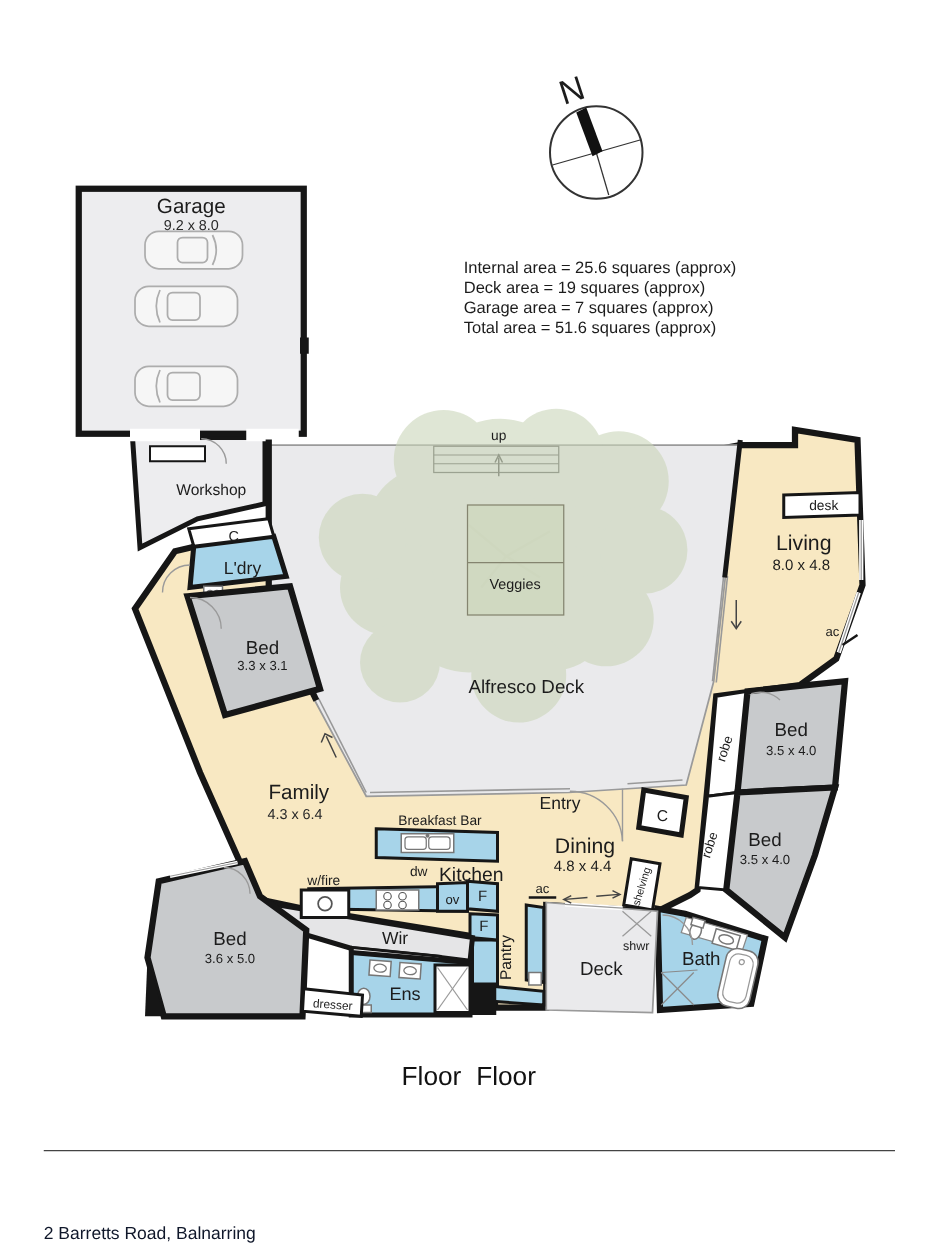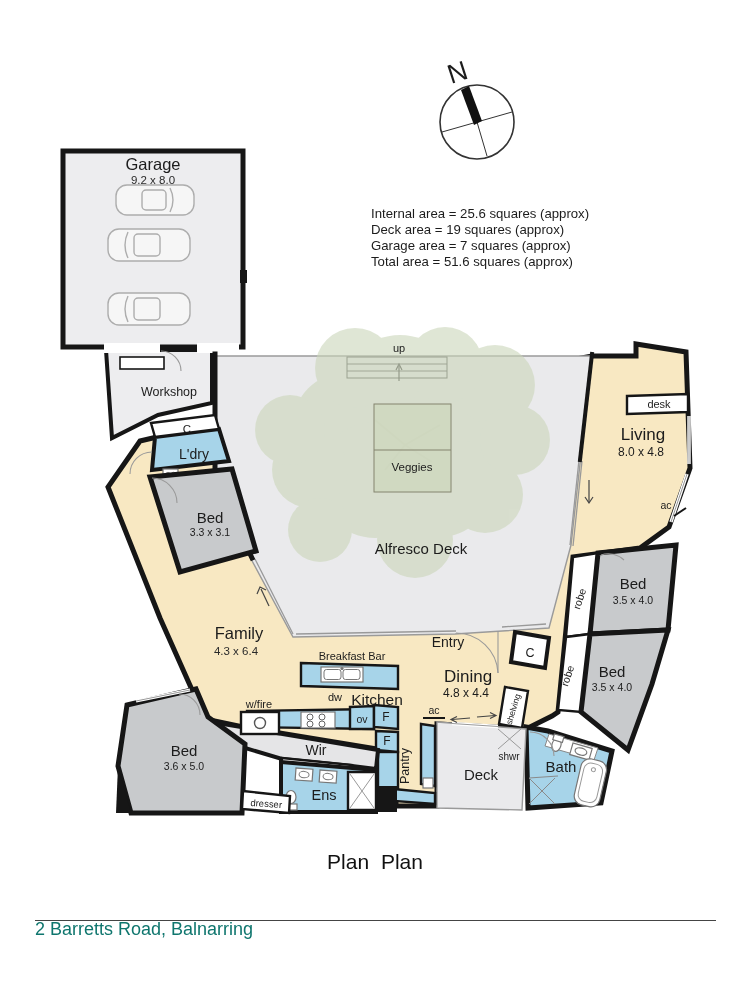--- a/index.html
+++ b/index.html
@@ -21,21 +21,21 @@
   .wall{stroke:#161616;stroke-width:5;stroke-linejoin:miter;}
   .wall4{stroke:#161616;stroke-width:4;stroke-linejoin:miter;}
   .wall2{stroke:#161616;stroke-width:2.4;stroke-linejoin:miter;}
   .thin{stroke:#999;stroke-width:1.3;fill:none;}
   .fixture{stroke:#777;stroke-width:1.2;fill:#fff;}
   .arc{stroke:#9a9a9a;stroke-width:1.1;fill:none;}
   .arrow{stroke:#444;stroke-width:1.2;fill:none;}
   #floor-title{position:absolute;left:0;top:850px;width:750px;text-align:center;
     font-size:21px;word-spacing:6px;color:#111;}
   #footer-rule{position:absolute;left:35px;top:920px;width:681px;border-top:1.2px solid #444;}
-  #address{position:absolute;left:35px;top:919px;font-size:18px;color:#0f766e;}
+  #address{position:absolute;left:35px;top:978px;font-size:14px;color:#0f172a;}
   #disclaimer{position:absolute;left:35px;top:962px;width:690px;font-size:7.7px;color:#222;}
   #disclaimer b{font-weight:bold;}
 </style>
 </head>
 <body>
 
 <div id="stage">
 <svg width="750" height="850" viewBox="0 0 750 850">
 
   <g>
@@ -300,16 +300,16 @@
     <text transform="translate(583,600) rotate(-72)" class="small">robe</text>
     <text x="612" y="677" class="room-label">Bed</text>
     <text x="612" y="691" class="small">3.5 x 4.0</text>
     <text transform="translate(571,677) rotate(-72)" class="small">robe</text>
     <text x="421" y="554" class="room-label">Alfresco Deck</text>
     <text x="399" y="352" font-size="11">up</text>
   </g>
 </svg>
 
   
-  <div id="floor-title">Plan  Plan</div>
+  <div id="floor-title">Floor  Floor</div>
   <div id="footer-rule"></div>
   <div id="address">2 Barretts Road, Balnarring</div>
 </div>
 
 </body></html>

